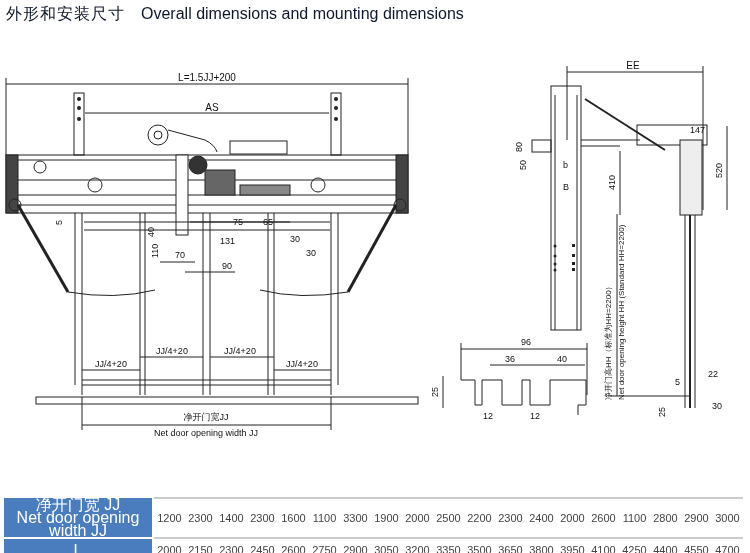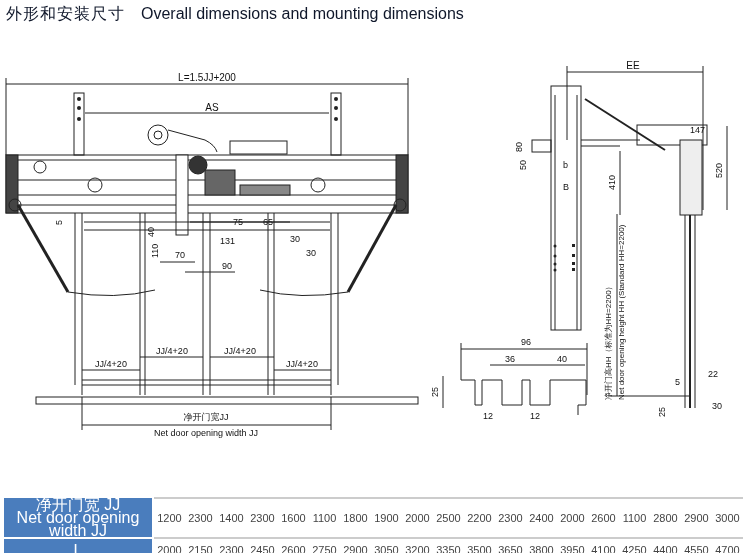--- a/index.html
+++ b/index.html
@@ -197,21 +197,21 @@
     <td class="hdr">
       <div>净开门宽 JJ</div>
       <div>Net door opening width JJ</div>
     </td>
     <td class="v">1200</td>
     <td class="v">2300</td>
     <td class="v">1400</td>
     <td class="v">2300</td>
     <td class="v">1600</td>
     <td class="v">1100</td>
-    <td class="v">1800</td>
+    <td class="v">3300</td>
     <td class="v">1900</td>
     <td class="v">2000</td>
     <td class="v">2500</td>
     <td class="v">2200</td>
     <td class="v">2300</td>
     <td class="v">2400</td>
     <td class="v">2000</td>
     <td class="v">2600</td>
     <td class="v">1100</td>
     <td class="v">2800</td>

